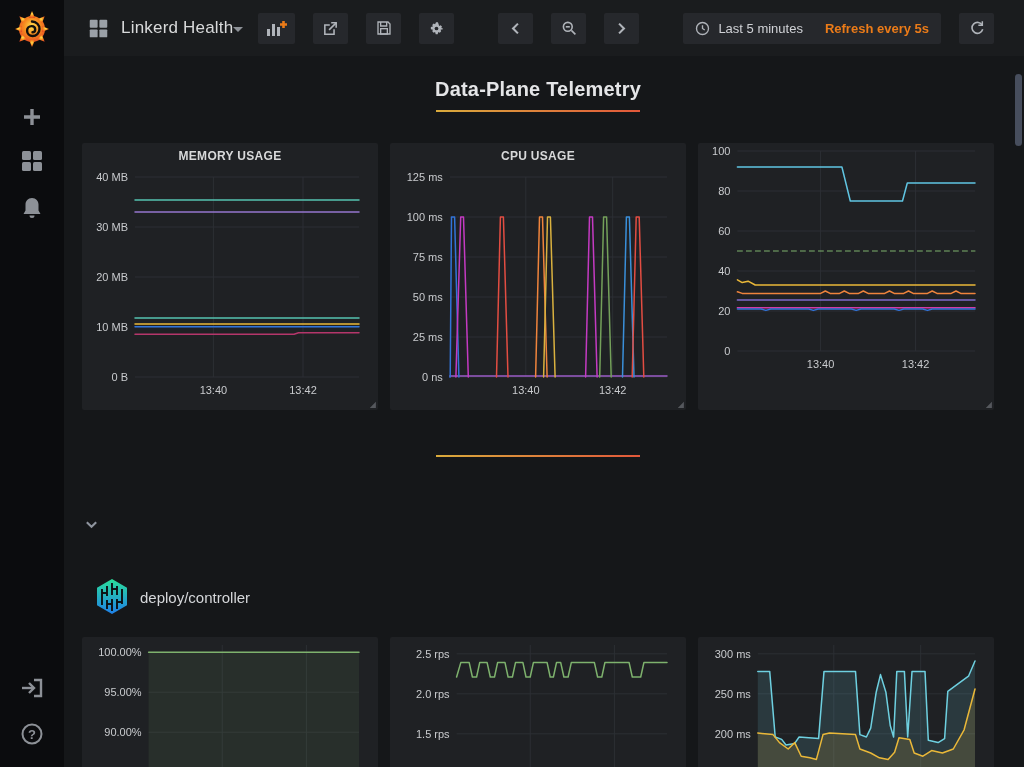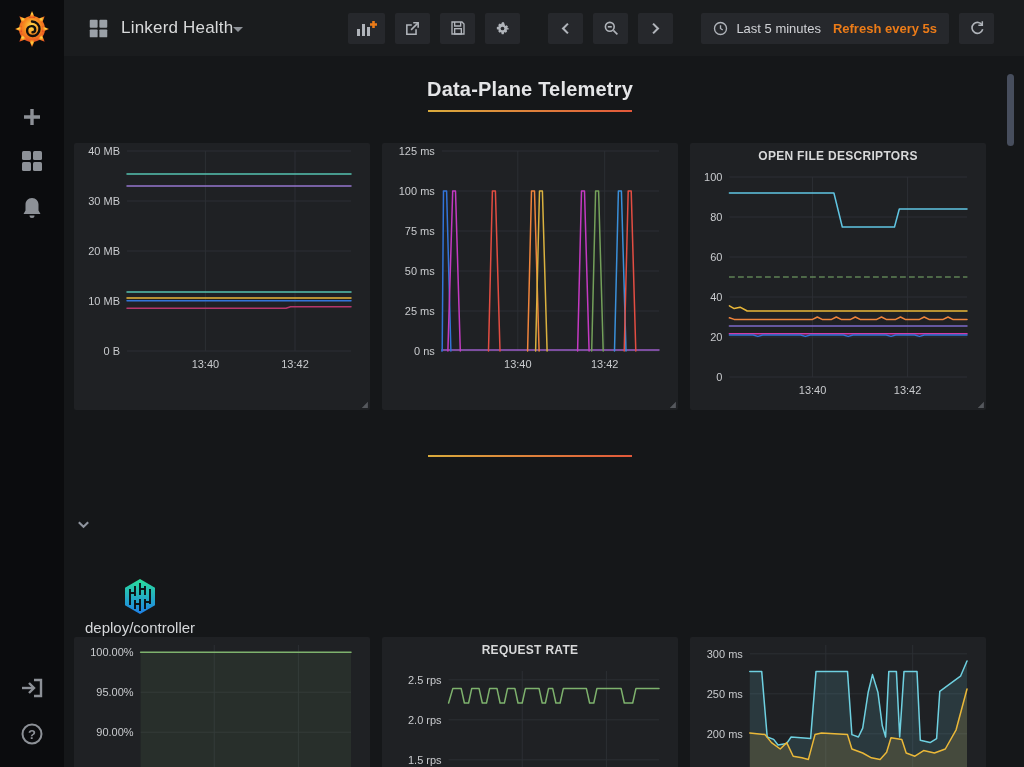--- a/index.html
+++ b/index.html
@@ -10,47 +10,47 @@
   .sidebar { position:absolute; left:0; top:0; width:64px; height:767px; background:#0b0c0e; z-index:5; }
   .side-icon { position:absolute; left:0; width:64px; display:flex; justify-content:center; color:#8d9197; cursor:pointer; }
   .logo-wrap { position:absolute; left:11px; top:7px; width:42px; height:42px; }
 
   
   .header { position:absolute; left:64px; top:0; width:960px; height:56px; background:#1a1c1e;
     display:flex; align-items:center; padding:0 30px 0 24px; }
   .hdr-left { display:flex; align-items:center; gap:12px; }
   .dash-title { color:#d8d9da; font-size:17px; font-weight:500; letter-spacing:.2px; cursor:pointer; display:flex; align-items:center; }
   .caret { width:0; height:0; border-left:5px solid transparent; border-right:5px solid transparent; border-top:5px solid #8d9197; margin-top:3px;}
-  .hdr-right { margin-left:auto; display:flex; align-items:center; gap:10px; }
+  .hdr-right { margin-left:auto; display:flex; align-items:center; gap:18px; }
   .hbtn { height:31px; min-width:35px; padding:0 8px; background:#26282c; border-radius:2px;
     display:flex; align-items:center; justify-content:center; color:#b0b4ba; cursor:pointer; border:none; }
   .hbtn svg { display:block; }
   .grp-gap { width:8px; }
   .timepicker { display:flex; align-items:center; gap:8px; padding:0 12px; height:31px; background:#26282c; border-radius:2px; cursor:pointer;}
   .tp-text { color:#d0d2d6; font-size:13px; }
-  .tp-refresh { color:#eb7b18; font-size:13px; font-weight:700; margin-left:4px; }
+  .tp-refresh { color:#eb7b18; font-size:13px; font-weight:700; margin-left:14px; }
 
   
-  .dash { position:absolute; left:56px; top:56px; width:960px; height:711px; background:#151719; overflow:hidden; }
+  .dash { position:absolute; left:64px; top:56px; width:960px; height:711px; background:#151719; overflow:hidden; }
   .scroll-thumb { position:absolute; right:2px; top:18px; width:7px; height:72px; background:#474e5d; border-radius:4px; cursor:pointer; z-index:9;}
 
   .row-title-block { position:absolute; left:18px; width:912px; text-align:center; }
   .row-title { color:#e4e5e7; font-size:20px; font-weight:700; letter-spacing:.2px; }
   .row-underline { display:block; width:204px; height:2px; margin:9px auto 0;
     background:linear-gradient(90deg,#d9ab3c,#e2583a); }
 
   .panel { position:absolute; width:296px; height:267px; background:#1f2124; border-radius:2px; }
   .panel-title { height:26px; display:flex; align-items:center; justify-content:center;
     color:#d8d9da; font-size:12px; font-weight:700; letter-spacing:.3px; cursor:pointer; }
   .panel svg.chart { display:block; margin:0 auto; }
   .resize-handle { position:absolute; right:2px; bottom:1px; color:#55585d; font-size:8px; line-height:8px; cursor:nwse-resize; }
 
   .row-toggle { position:absolute; left:20px; cursor:pointer; color:#8e949e; }
 
-  .service-row { position:absolute; left:29px; display:flex; align-items:center; gap:2px;flex-direction:column; }
+  .service-row { position:absolute; left:29px; display:flex; align-items:center; gap:9px; }
   .service-label { color:#d5d7da; font-size:15px; font-weight:500; }
 
   text { font-family:"Liberation Sans", sans-serif; }
 </style>
 </head>
 <body>
 
 <div class="sidebar">
   <div class="logo-wrap">
     <svg width="42" height="42" viewBox="0 0 42 42">
@@ -191,20 +191,21 @@
 
 <div class="dash">
   <div class="scroll-thumb"></div>
 
   <div class="row-title-block" style="top:22px">
     <div class="row-title">Data-Plane Telemetry</div>
     <span class="row-underline"></span>
   </div>
 
   <div class="panel" style="left:18px; top:87px">
+    <div class="panel-title">MEMORY USAGE</div>
     <svg class="chart" width="282" height="232">
         <line x1="124.39999999999999" x2="124.39999999999999" y1="8" y2="208" stroke="#2c2f34"></line>
         <text x="124.39999999999999" y="225" fill="#c9cbce" font-size="11" text-anchor="middle">13:40</text>
         <line x1="214" x2="214" y1="8" y2="208" stroke="#2c2f34"></line>
         <text x="214" y="225" fill="#c9cbce" font-size="11" text-anchor="middle">13:42</text>
         <line x1="46" x2="270" y1="208" y2="208" stroke="#2c2f34"></line>
         <text x="39" y="212" fill="#c9cbce" font-size="11" text-anchor="end">0 B</text>
         <line x1="46" x2="270" y1="158" y2="158" stroke="#2c2f34"></line>
         <text x="39" y="162" fill="#c9cbce" font-size="11" text-anchor="end">10 MB</text>
         <line x1="46" x2="270" y1="108" y2="108" stroke="#2c2f34"></line>
@@ -216,20 +217,21 @@
         <polyline points="46.0,31.0 270.0,31.0" fill="none" stroke="#56c2b0" stroke-width="1.5" stroke-linejoin="round" stroke-linecap="round"></polyline>
         <polyline points="46.0,43.0 270.0,43.0" fill="none" stroke="#9575cd" stroke-width="1.5" stroke-linejoin="round" stroke-linecap="round"></polyline>
         <polyline points="46.0,149.0 270.0,149.0" fill="none" stroke="#56c2b0" stroke-width="1.5" stroke-linejoin="round" stroke-linecap="round"></polyline>
         <polyline points="46.0,155.0 270.0,155.0" fill="none" stroke="#eab839" stroke-width="1.5" stroke-linejoin="round" stroke-linecap="round"></polyline>
         <polyline points="46.0,157.8 270.0,157.8" fill="none" stroke="#3274d9" stroke-width="1.5" stroke-linejoin="round" stroke-linecap="round"></polyline>
         <polyline points="46.0,165.3 205.0,165.3 209.5,163.8 270.0,163.8" fill="none" stroke="#b5366b" stroke-width="1.5" stroke-linejoin="round" stroke-linecap="round"></polyline>
       </svg>
     <span class="resize-handle">◢</span>
   </div>
   <div class="panel" style="left:326px; top:87px">
+    <div class="panel-title">CPU USAGE</div>
     <svg class="chart" width="282" height="232">
         <line x1="128.82" x2="128.82" y1="8" y2="208" stroke="#2c2f34"></line>
         <text x="128.82" y="225" fill="#c9cbce" font-size="11" text-anchor="middle">13:40</text>
         <line x1="215.7" x2="215.7" y1="8" y2="208" stroke="#2c2f34"></line>
         <text x="215.7" y="225" fill="#c9cbce" font-size="11" text-anchor="middle">13:42</text>
         <line x1="52.8" x2="270" y1="208" y2="208" stroke="#2c2f34"></line>
         <text x="45.8" y="212" fill="#c9cbce" font-size="11" text-anchor="end">0 ns</text>
         <line x1="52.8" x2="270" y1="168" y2="168" stroke="#2c2f34"></line>
         <text x="45.8" y="172" fill="#c9cbce" font-size="11" text-anchor="end">25 ms</text>
         <line x1="52.8" x2="270" y1="128" y2="128" stroke="#2c2f34"></line>
@@ -247,21 +249,20 @@
         <polyline points="138.6,208.0 142.5,48.0 145.5,48.0 150.1,208.0" fill="none" stroke="#ef843c" stroke-width="1.5" stroke-linejoin="round" stroke-linecap="round"></polyline>
         <polyline points="146.6,208.0 150.5,48.0 153.4,48.0 158.1,208.0" fill="none" stroke="#d9b13f" stroke-width="1.5" stroke-linejoin="round" stroke-linecap="round"></polyline>
         <polyline points="188.6,208.0 192.5,48.0 195.5,48.0 200.1,208.0" fill="none" stroke="#c43ac2" stroke-width="1.5" stroke-linejoin="round" stroke-linecap="round"></polyline>
         <polyline points="202.7,208.0 206.6,48.0 209.6,48.0 214.2,208.0" fill="none" stroke="#74a05a" stroke-width="1.5" stroke-linejoin="round" stroke-linecap="round"></polyline>
         <polyline points="225.5,208.0 229.4,48.0 232.4,48.0 237.0,208.0" fill="none" stroke="#3a8fd9" stroke-width="1.5" stroke-linejoin="round" stroke-linecap="round"></polyline>
         <polyline points="235.2,208.0 239.2,48.0 242.2,48.0 246.8,208.0" fill="none" stroke="#e24d42" stroke-width="1.5" stroke-linejoin="round" stroke-linecap="round"></polyline>
       </svg>
     <span class="resize-handle">◢</span>
   </div>
   <div class="panel" style="left:634px; top:87px">
-    <div class="panel-title">OPEN FILE DESCRIPTORS</div>
     <svg class="chart" width="282" height="232">
         <line x1="115.56" x2="115.56" y1="8" y2="208" stroke="#2c2f34"></line>
         <text x="115.56" y="225" fill="#c9cbce" font-size="11" text-anchor="middle">13:40</text>
         <line x1="210.6" x2="210.6" y1="8" y2="208" stroke="#2c2f34"></line>
         <text x="210.6" y="225" fill="#c9cbce" font-size="11" text-anchor="middle">13:42</text>
         <line x1="32.4" x2="270" y1="208" y2="208" stroke="#2c2f34"></line>
         <text x="25.4" y="212" fill="#c9cbce" font-size="11" text-anchor="end">0</text>
         <line x1="32.4" x2="270" y1="168" y2="168" stroke="#2c2f34"></line>
         <text x="25.4" y="172" fill="#c9cbce" font-size="11" text-anchor="end">20</text>
         <line x1="32.4" x2="270" y1="128" y2="128" stroke="#2c2f34"></line>
@@ -330,21 +331,20 @@
         <text x="52.6" y="19.200000000000053" fill="#c9cbce" font-size="11" text-anchor="end">100.00%</text>
         <line x1="59.6" x2="270" y1="55.200000000000045" y2="55.200000000000045" stroke="#2c2f34"></line>
         <text x="52.6" y="59.200000000000045" fill="#c9cbce" font-size="11" text-anchor="end">95.00%</text>
         <line x1="59.6" x2="270" y1="95.20000000000006" y2="95.20000000000006" stroke="#2c2f34"></line>
         <text x="52.6" y="99.20000000000006" fill="#c9cbce" font-size="11" text-anchor="end">90.00%</text>
         <polygon points="59.6,15.2 270.0,15.2 270.0,208 59.6,208" fill="#7eb26d" fill-opacity="0.1"></polygon>
         <polyline points="59.6,15.2 270.0,15.2" fill="none" stroke="#7eb26d" stroke-width="1.5" stroke-linejoin="round" stroke-linecap="round"></polyline>
       </svg>
   </div>
   <div class="panel" style="left:326px; top:581px">
-    <div class="panel-title">REQUEST RATE</div>
     <svg class="chart" width="282" height="232">
         <line x1="133.24" x2="133.24" y1="8" y2="208" stroke="#2c2f34"></line>
         <text x="133.24" y="225" fill="#c9cbce" font-size="11" text-anchor="middle">13:40</text>
         <line x1="217.4" x2="217.4" y1="8" y2="208" stroke="#2c2f34"></line>
         <text x="217.4" y="225" fill="#c9cbce" font-size="11" text-anchor="middle">13:42</text>
         <line x1="59.6" x2="270" y1="16.799999999999986" y2="16.799999999999986" stroke="#2c2f34"></line>
         <text x="52.6" y="20.799999999999986" fill="#c9cbce" font-size="11" text-anchor="end">2.5 rps</text>
         <line x1="59.6" x2="270" y1="56.8" y2="56.8" stroke="#2c2f34"></line>
         <text x="52.6" y="60.8" fill="#c9cbce" font-size="11" text-anchor="end">2.0 rps</text>
         <line x1="59.6" x2="270" y1="96.80000000000001" y2="96.80000000000001" stroke="#2c2f34"></line>

